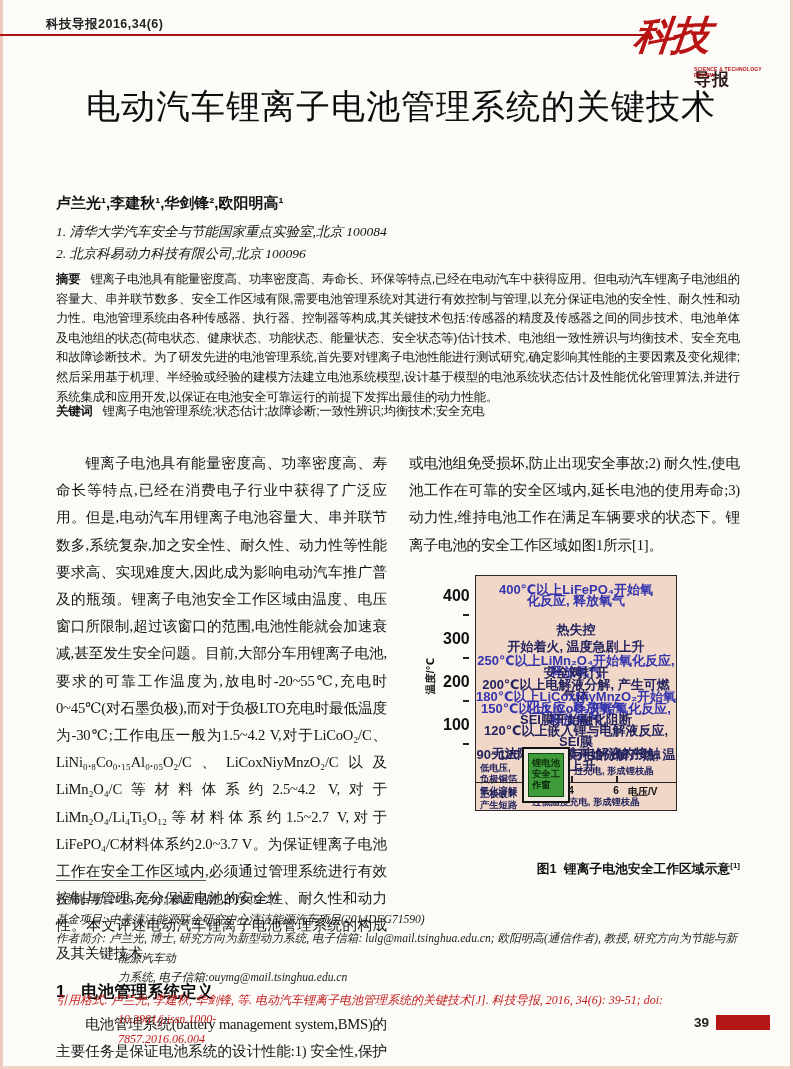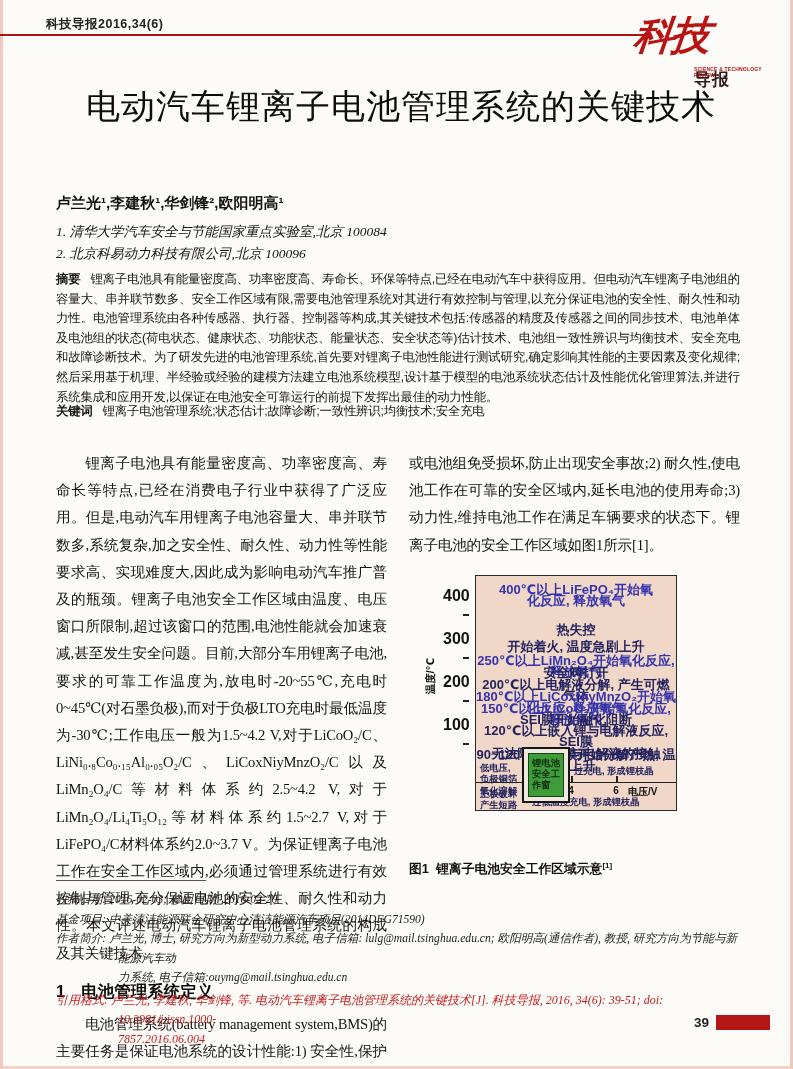--- a/index.html
+++ b/index.html
@@ -42,21 +42,21 @@
   .ann { position:absolute; left:0; width:100%; text-align:center; font-size:13px; line-height:11.5px; font-weight:bold; white-space:pre-line; }
   .ann-navy { color:#23235e; }
   .ann-blue { color:#3434ad; }
   .fig-axis { position:absolute; left:0; top:206px; width:100%; height:1.5px; background:#222; }
   .fig-xtickmark { position:absolute; top:200px; width:1.5px; height:6px; background:#222; }
   .fig-xtick { position:absolute; top:209px; width:14px; text-align:center; font-size:10px; font-weight:bold; color:#111; }
   .fig-xlabel { position:absolute; left:152px; top:209px; font-size:10px; font-weight:bold; color:#111; }
   .fig-corner { position:absolute; font-size:9.3px; line-height:11.5px; font-weight:bold; color:#23235e; white-space:pre-line; text-align:left; }
   .safe-box { position:absolute; left:46px; top:171px; width:48px; height:56px; background:#efe9df; border:2px solid #141414; padding:4px; z-index:3; }
   .safe-box-inner { width:100%; height:100%; background:#3e9c3a; border:1px solid #12440f; display:flex; align-items:center; justify-content:center; font-size:9.3px; line-height:11px; font-weight:bold; color:#0c2d0a; white-space:pre-line; }
-  .fig-caption { position:absolute; left:0; top:292px; width:331px; text-align:left; font-size:12.8px; font-weight:bold; color:#111; }
+  .fig-caption { position:absolute; left:0; top:292px; width:331px; text-align:right; font-size:12.8px; font-weight:bold; color:#111; }
   .fig-caption sup { font-size:8px; }
   
   .footnotes { position:absolute; left:56px; top:880px; width:688px; }
   .foot-rule { width:150px; border-top:1.2px solid #555; margin-bottom:9px; }
   .fnote { font-size:11.6px; line-height:19.5px; color:#1c1c1c; font-style:italic;
            font-family:"Liberation Serif","DejaVu Serif",serif; white-space:pre-line; }
   .fnote.hang { padding-left:62px; text-indent:-62px; }
   .fnote.cite { color:#c01d1d; font-size:12px; margin-top:3px; }
   
   .pageno { position:absolute; left:694px; top:1015px; font-size:13.5px; font-weight:bold; color:#222; }

